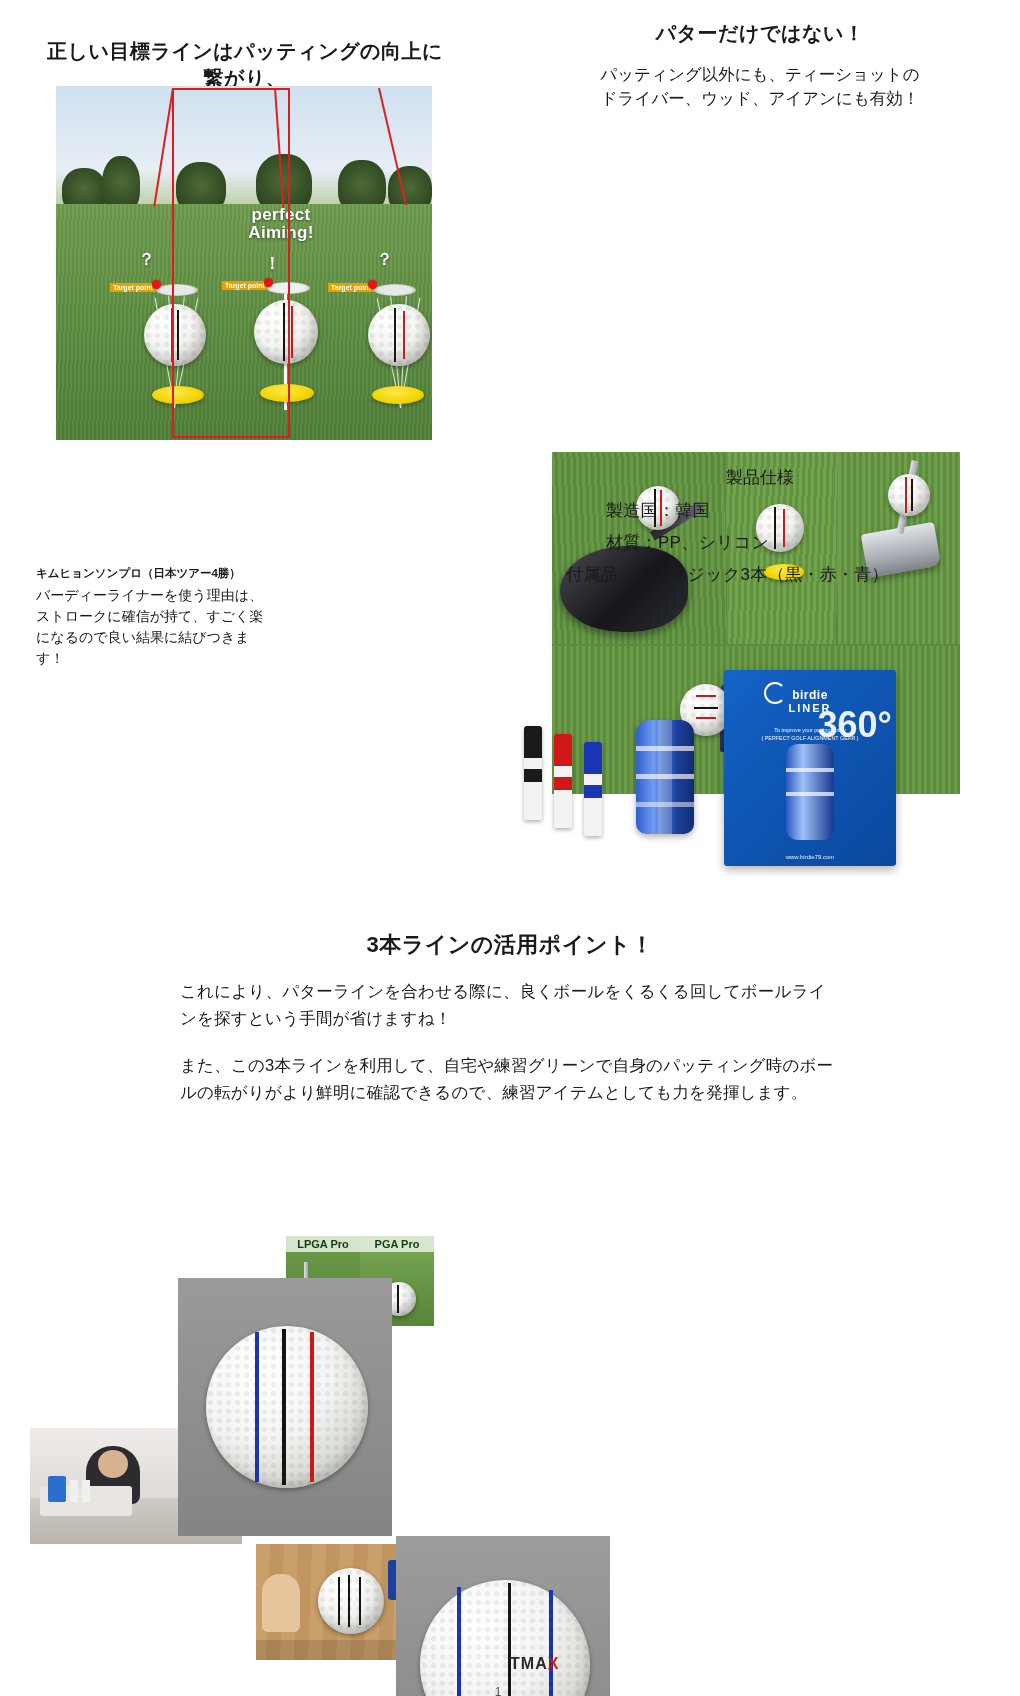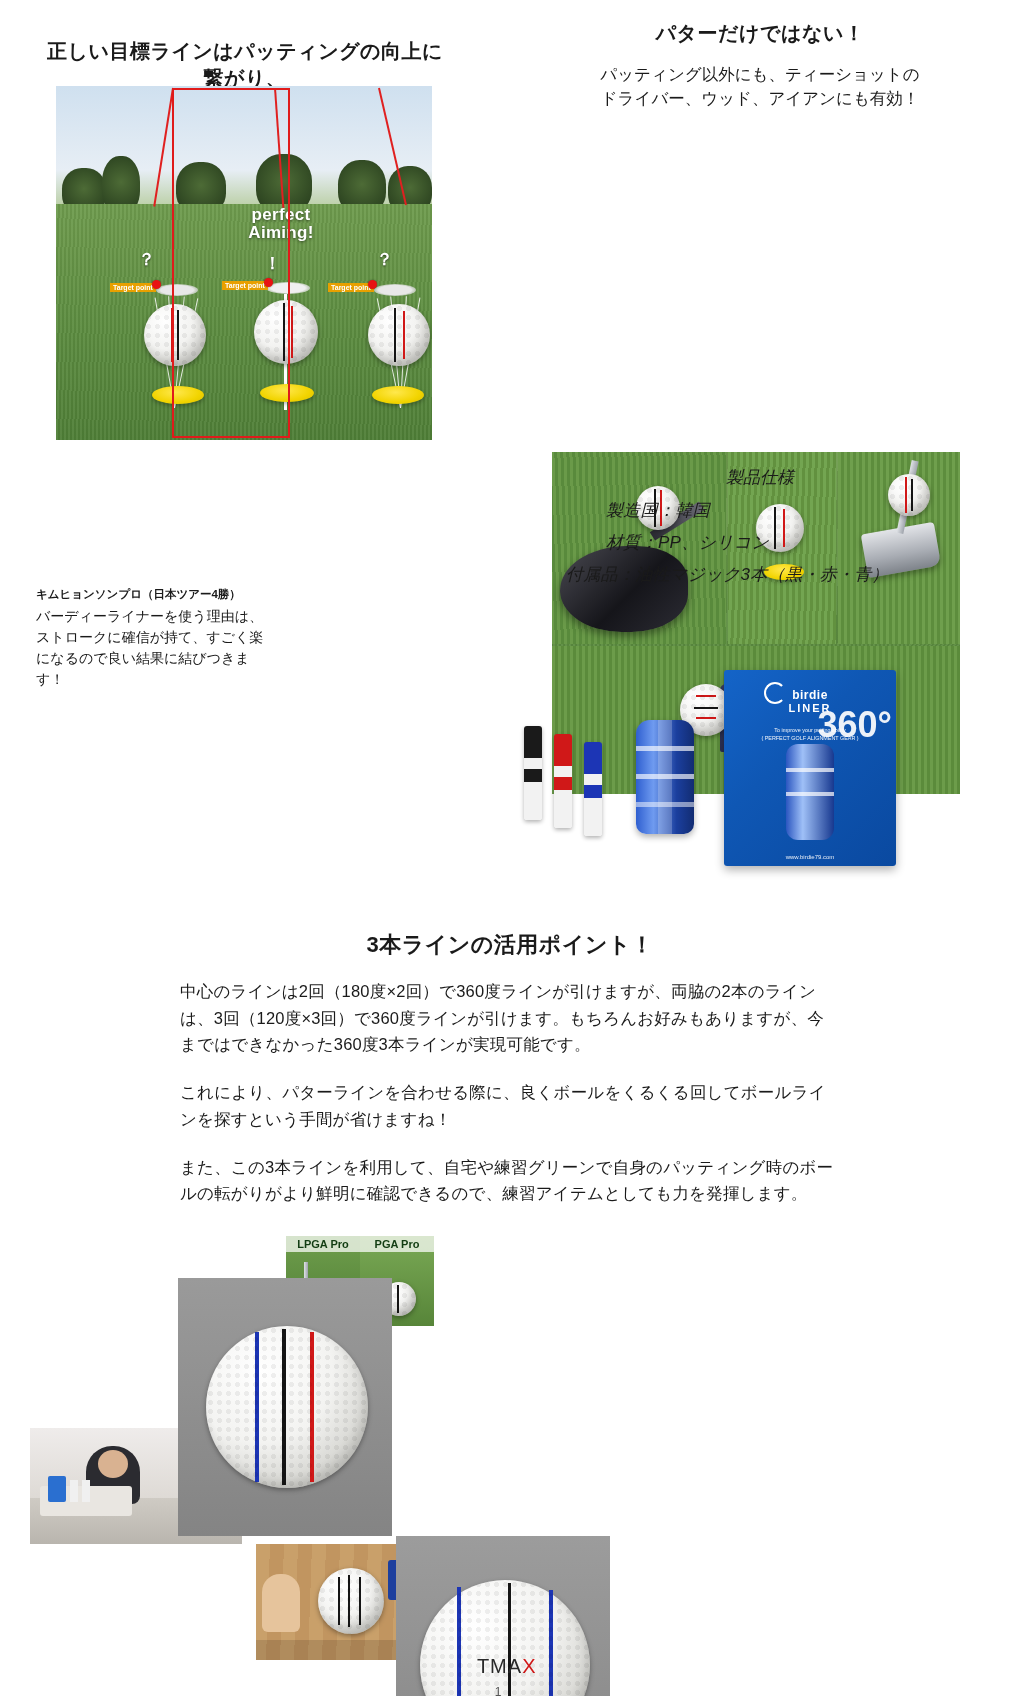--- a/index.html
+++ b/index.html
@@ -331,21 +331,21 @@
     <div class="abs" style="left:196px; top:246px; width:42px; height:54px; background:#6c9c4a;"></div>
     <div class="shaft" style="left:178px; top:298px; width:8px; height:40px; transform:rotate(-6deg);"></div>
     <div class="ball" style="left:128px; top:232px; width:52px; height:52px;">
       <div class="redstripe" style="left:30%; top:22%; width:40%; height:2px;"></div>
       <div class="blackline" style="left:26%; top:44%; width:48%; height:2px;"></div>
       <div class="redstripe" style="left:30%; top:64%; width:40%; height:2px;"></div>
     </div>
   </div>
 
 
-  <div class="abs" style="left:36px; top:566px; width:230px;margin-top:21px;">
+  <div class="abs" style="left:36px; top:566px; width:230px;">
     <p class="pro-name">キムヒョンソンプロ（日本ツアー4勝）</p>
     <p class="pro-quote">バーディーライナーを使う理由は、ストロークに確信が持て、すごく楽になるので良い結果に結びつきます！</p>
   </div>
 
   <div class="minipanel abs" style="left:286px; top:540px; width:148px; height:90px;">
     <div class="abs" style="left:0; top:0; width:74px; height:90px; background:linear-gradient(to bottom,#6f9e4c,#4f7d35);"></div>
     <div class="abs" style="left:74px; top:0; width:74px; height:90px; background:linear-gradient(to bottom,#7aa955,#578539);"></div>
     <div class="minilabel" style="left:0; width:74px;">LPGA Pro</div>
     <div class="minilabel" style="left:74px; width:74px;">PGA Pro</div>
     <div class="putter-head" style="left:14px; top:54px; width:40px; height:12px; background:#23263f;"></div>
@@ -377,21 +377,21 @@
     <div class="abs" style="left:140px; top:4px; width:8px; height:16px; background:#2a56c8; border-radius:2px;"></div>
     <div class="marker" style="left:166px; top:30px; width:12px; height:58px; transform:rotate(14deg);">
       <div class="cap" style="background:#d01818;"></div>
       <div class="body"></div>
       <div class="band" style="background:#d01818;"></div>
     </div>
     <div class="abs" style="left:0; top:96px; width:212px; height:20px; background:rgba(0,0,0,.12);"></div>
     <div class="abs" style="left:6px; top:30px; width:38px; height:58px; border-radius:18px 18px 6px 6px; background:#e6c49c;"></div>
   </div>
 
-  <div class="abs" style="left:540px; top:466px; width:440px;font-style:italic;">
+  <div class="abs" style="left:540px; top:466px; width:440px;">
     <p class="spec-title">製品仕様</p>
     <p class="spec-line" style="padding-left:66px;">製造国：韓国</p>
     <p class="spec-line" style="padding-left:66px;">材質：PP、シリコン</p>
     <p class="spec-line" style="padding-left:26px;">付属品：油性マジック3本（黒・赤・青）</p>
   </div>
 
   <div class="abs" style="left:500px; top:648px; width:480px; height:236px;">
 
     <div class="marker" style="left:24px; top:78px; width:18px; height:94px;">
       <div class="cap" style="background:#1a1a1a;"></div>
@@ -433,41 +433,40 @@
       <div class="abs" style="left:62px; top:122px; width:48px; height:4px; background:rgba(255,255,255,.7);"></div>
       <div class="box-url">www.birdie79.com</div>
     </div>
   </div>
 
   <div class="abs" style="left:110px; top:930px; width:800px;">
     <p class="body-head">3本ラインの活用ポイント！</p>
   </div>
 
   <div class="abs" style="left:180px; top:978px; width:660px;">
-    <p class="body-p">中心のラインは2回（180度×2回）で360度ラインが引けますが、両脇の2本のラインは、3回（120度×3回）で360度ラインが引けます。もちろんお好みもありますが、今まではできなかった360度3本ラインが実現可能です。</p>
     <p class="body-p">これにより、パターラインを合わせる際に、良くボールをくるくる回してボールラインを探すという手間が省けますね！</p>
     <p class="body-p">また、この3本ラインを利用して、自宅や練習グリーンで自身のパッティング時のボールの転がりがより鮮明に確認できるので、練習アイテムとしても力を発揮します。</p>
   </div>
 
   <div class="abs" style="left:178px; top:1278px; width:664px; height:258px;">
 
     <div class="photo abs gray-bg" style="left:0; top:0; width:214px; height:258px; background:linear-gradient(to bottom,#9a9a9a,#848484);">
       <div class="ball" style="left:28px; top:48px; width:162px; height:162px;">
         <div class="blueline" style="left:30%; top:4%; width:4px; height:92%;"></div>
         <div class="blackline" style="left:47%; top:2%; width:4px; height:96%;"></div>
         <div class="redstripe" style="left:64%; top:4%; width:4px; height:92%;"></div>
       </div>
     </div>
 
     <div class="photo abs gray-bg" style="left:218px; top:0; width:214px; height:258px; background:linear-gradient(to bottom,#9c9c9c,#868686);">
       <div class="ball" style="left:24px; top:44px; width:170px; height:170px;">
         <div class="blueline" style="left:22%; top:4%; width:4px; height:92%;"></div>
         <div class="blackline" style="left:52%; top:2%; width:3px; height:96%;"></div>
         <div class="blueline" style="left:76%; top:6%; width:4px; height:88%;"></div>
-        <div class="abs" style="left:20%; top:44%; width:62%; text-align:center; font-size:20px; font-weight:normal; color:#2a2a2a; letter-spacing:1px;">
+        <div class="abs" style="left:20%; top:44%; width:62%; text-align:right; font-size:16px; font-weight:bold; color:#2a2a2a; letter-spacing:1px;">
           <span>TMA</span><span style="color:#d01818;">X</span>
         </div>
         <div class="abs" style="left:44%; top:62%; font-size:12px; color:#555;">1</div>
       </div>
     </div>
 
   </div>
 
 </div>
 

